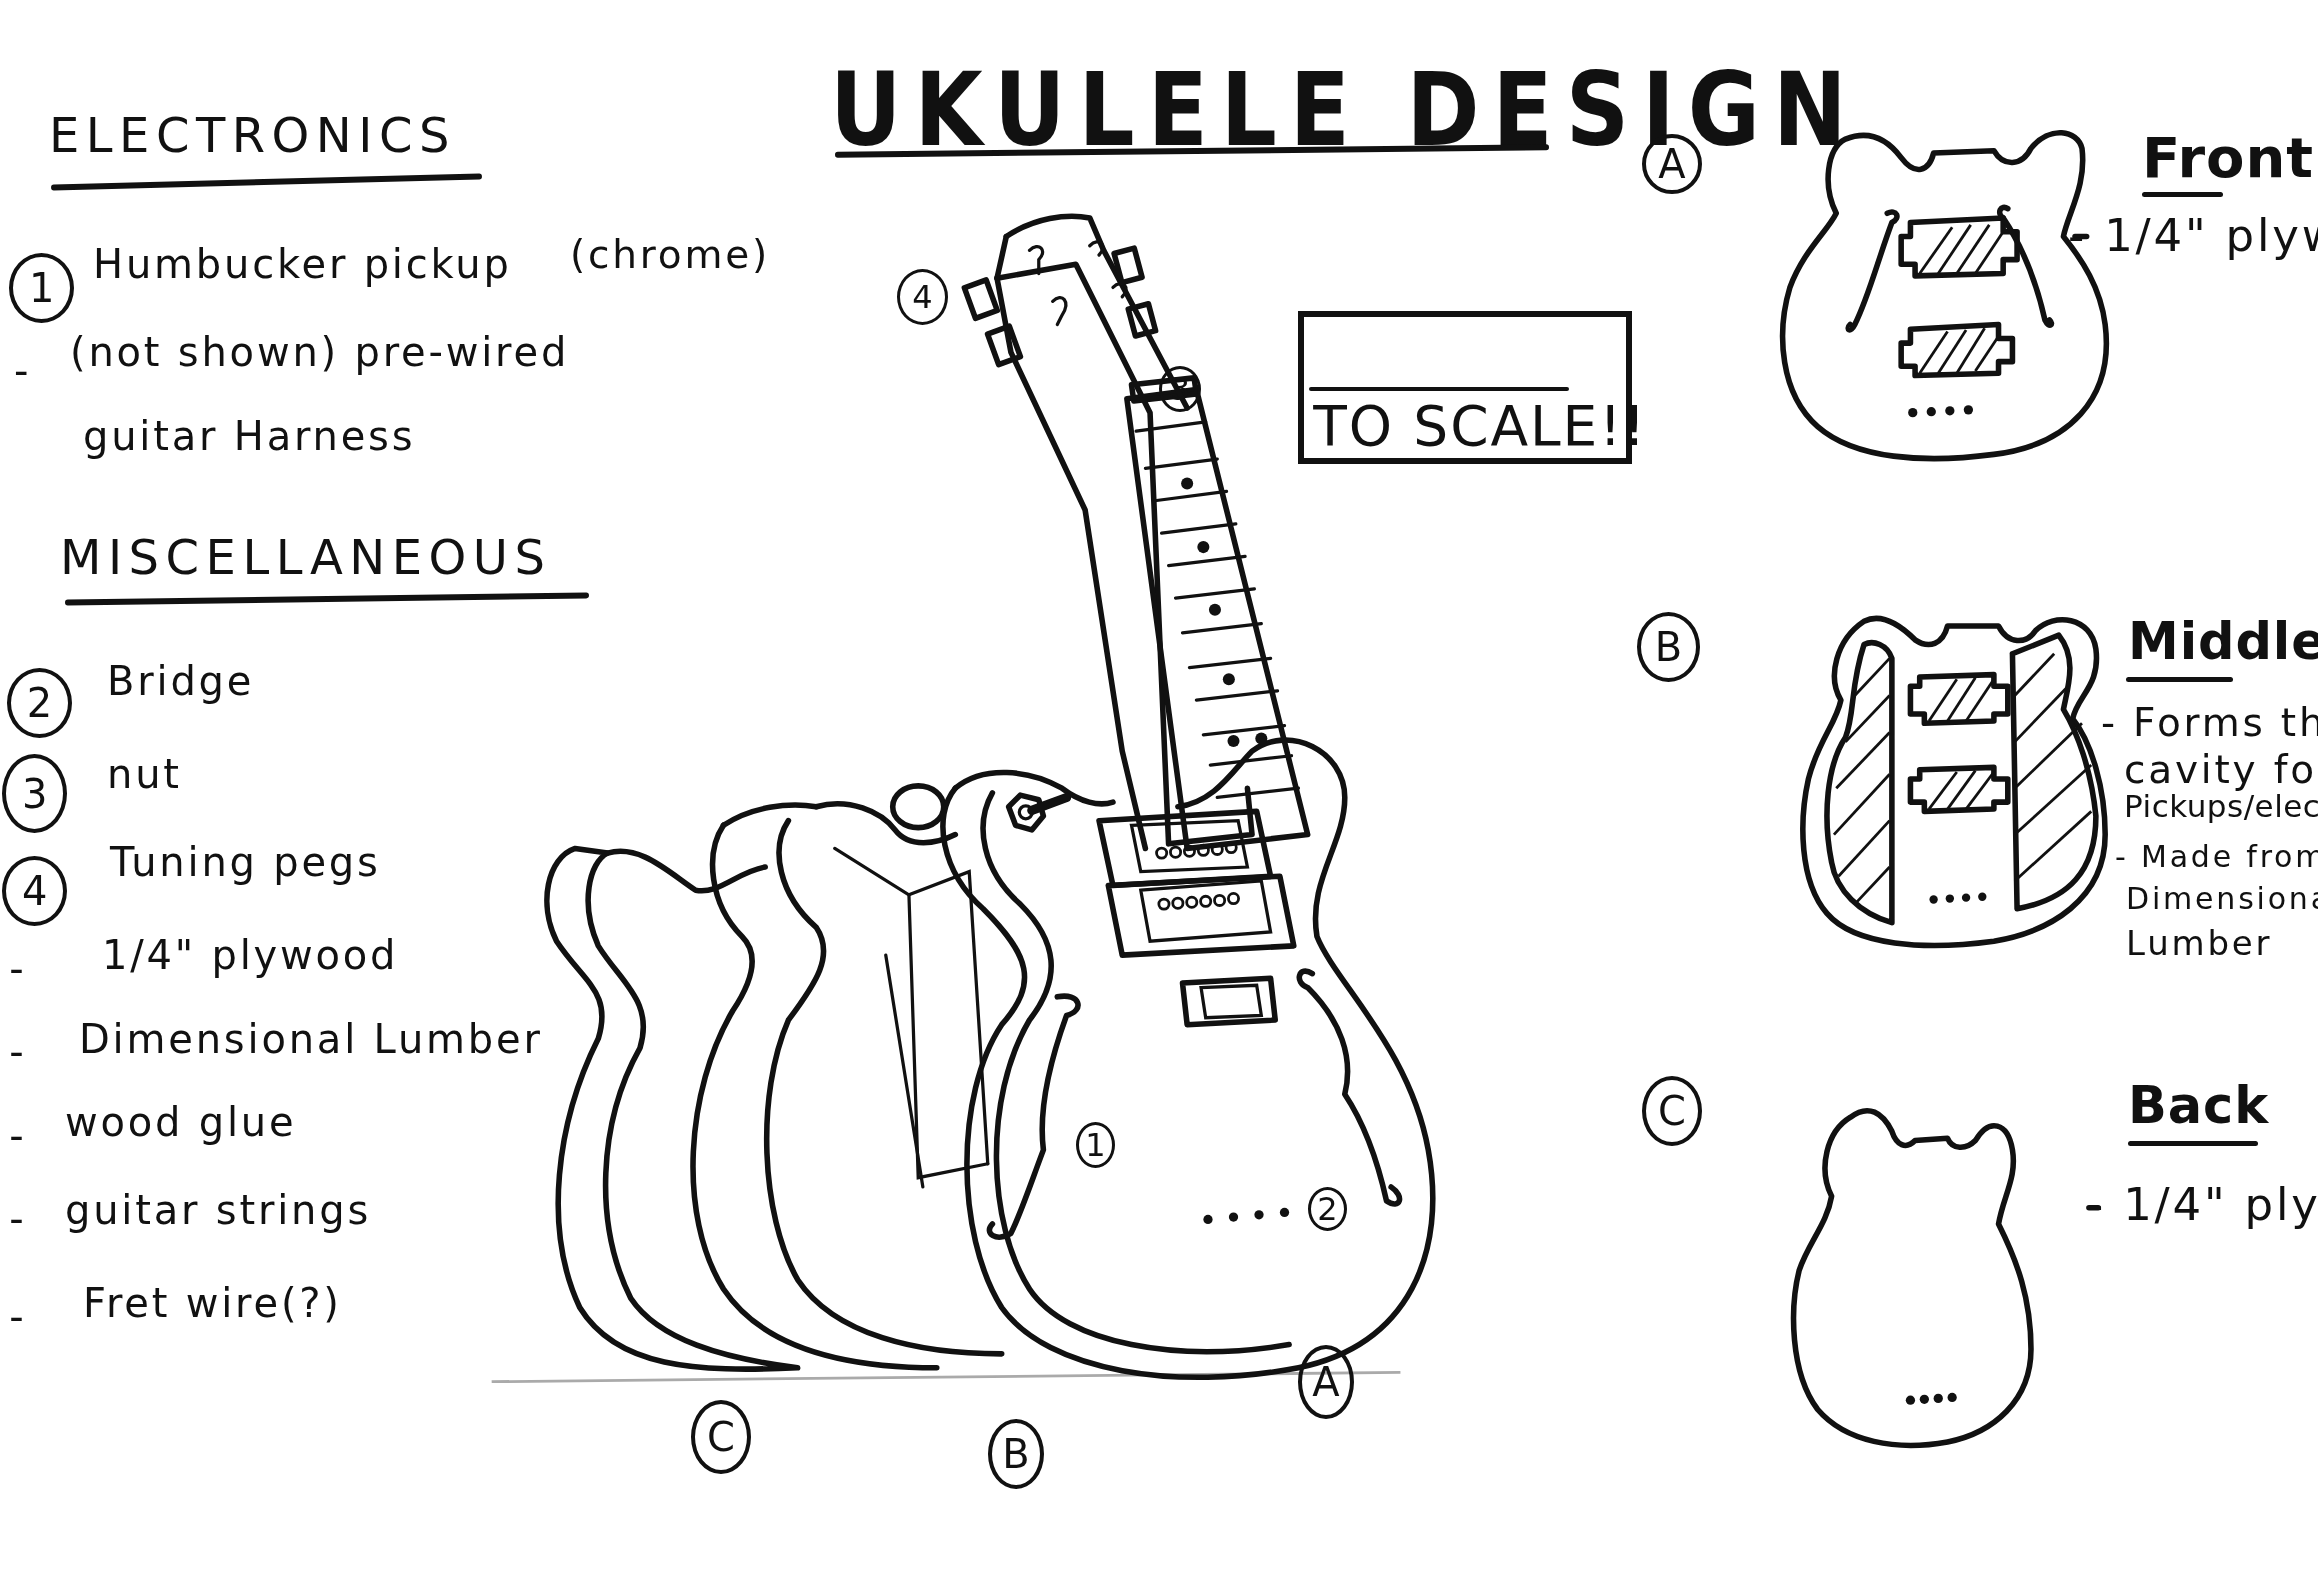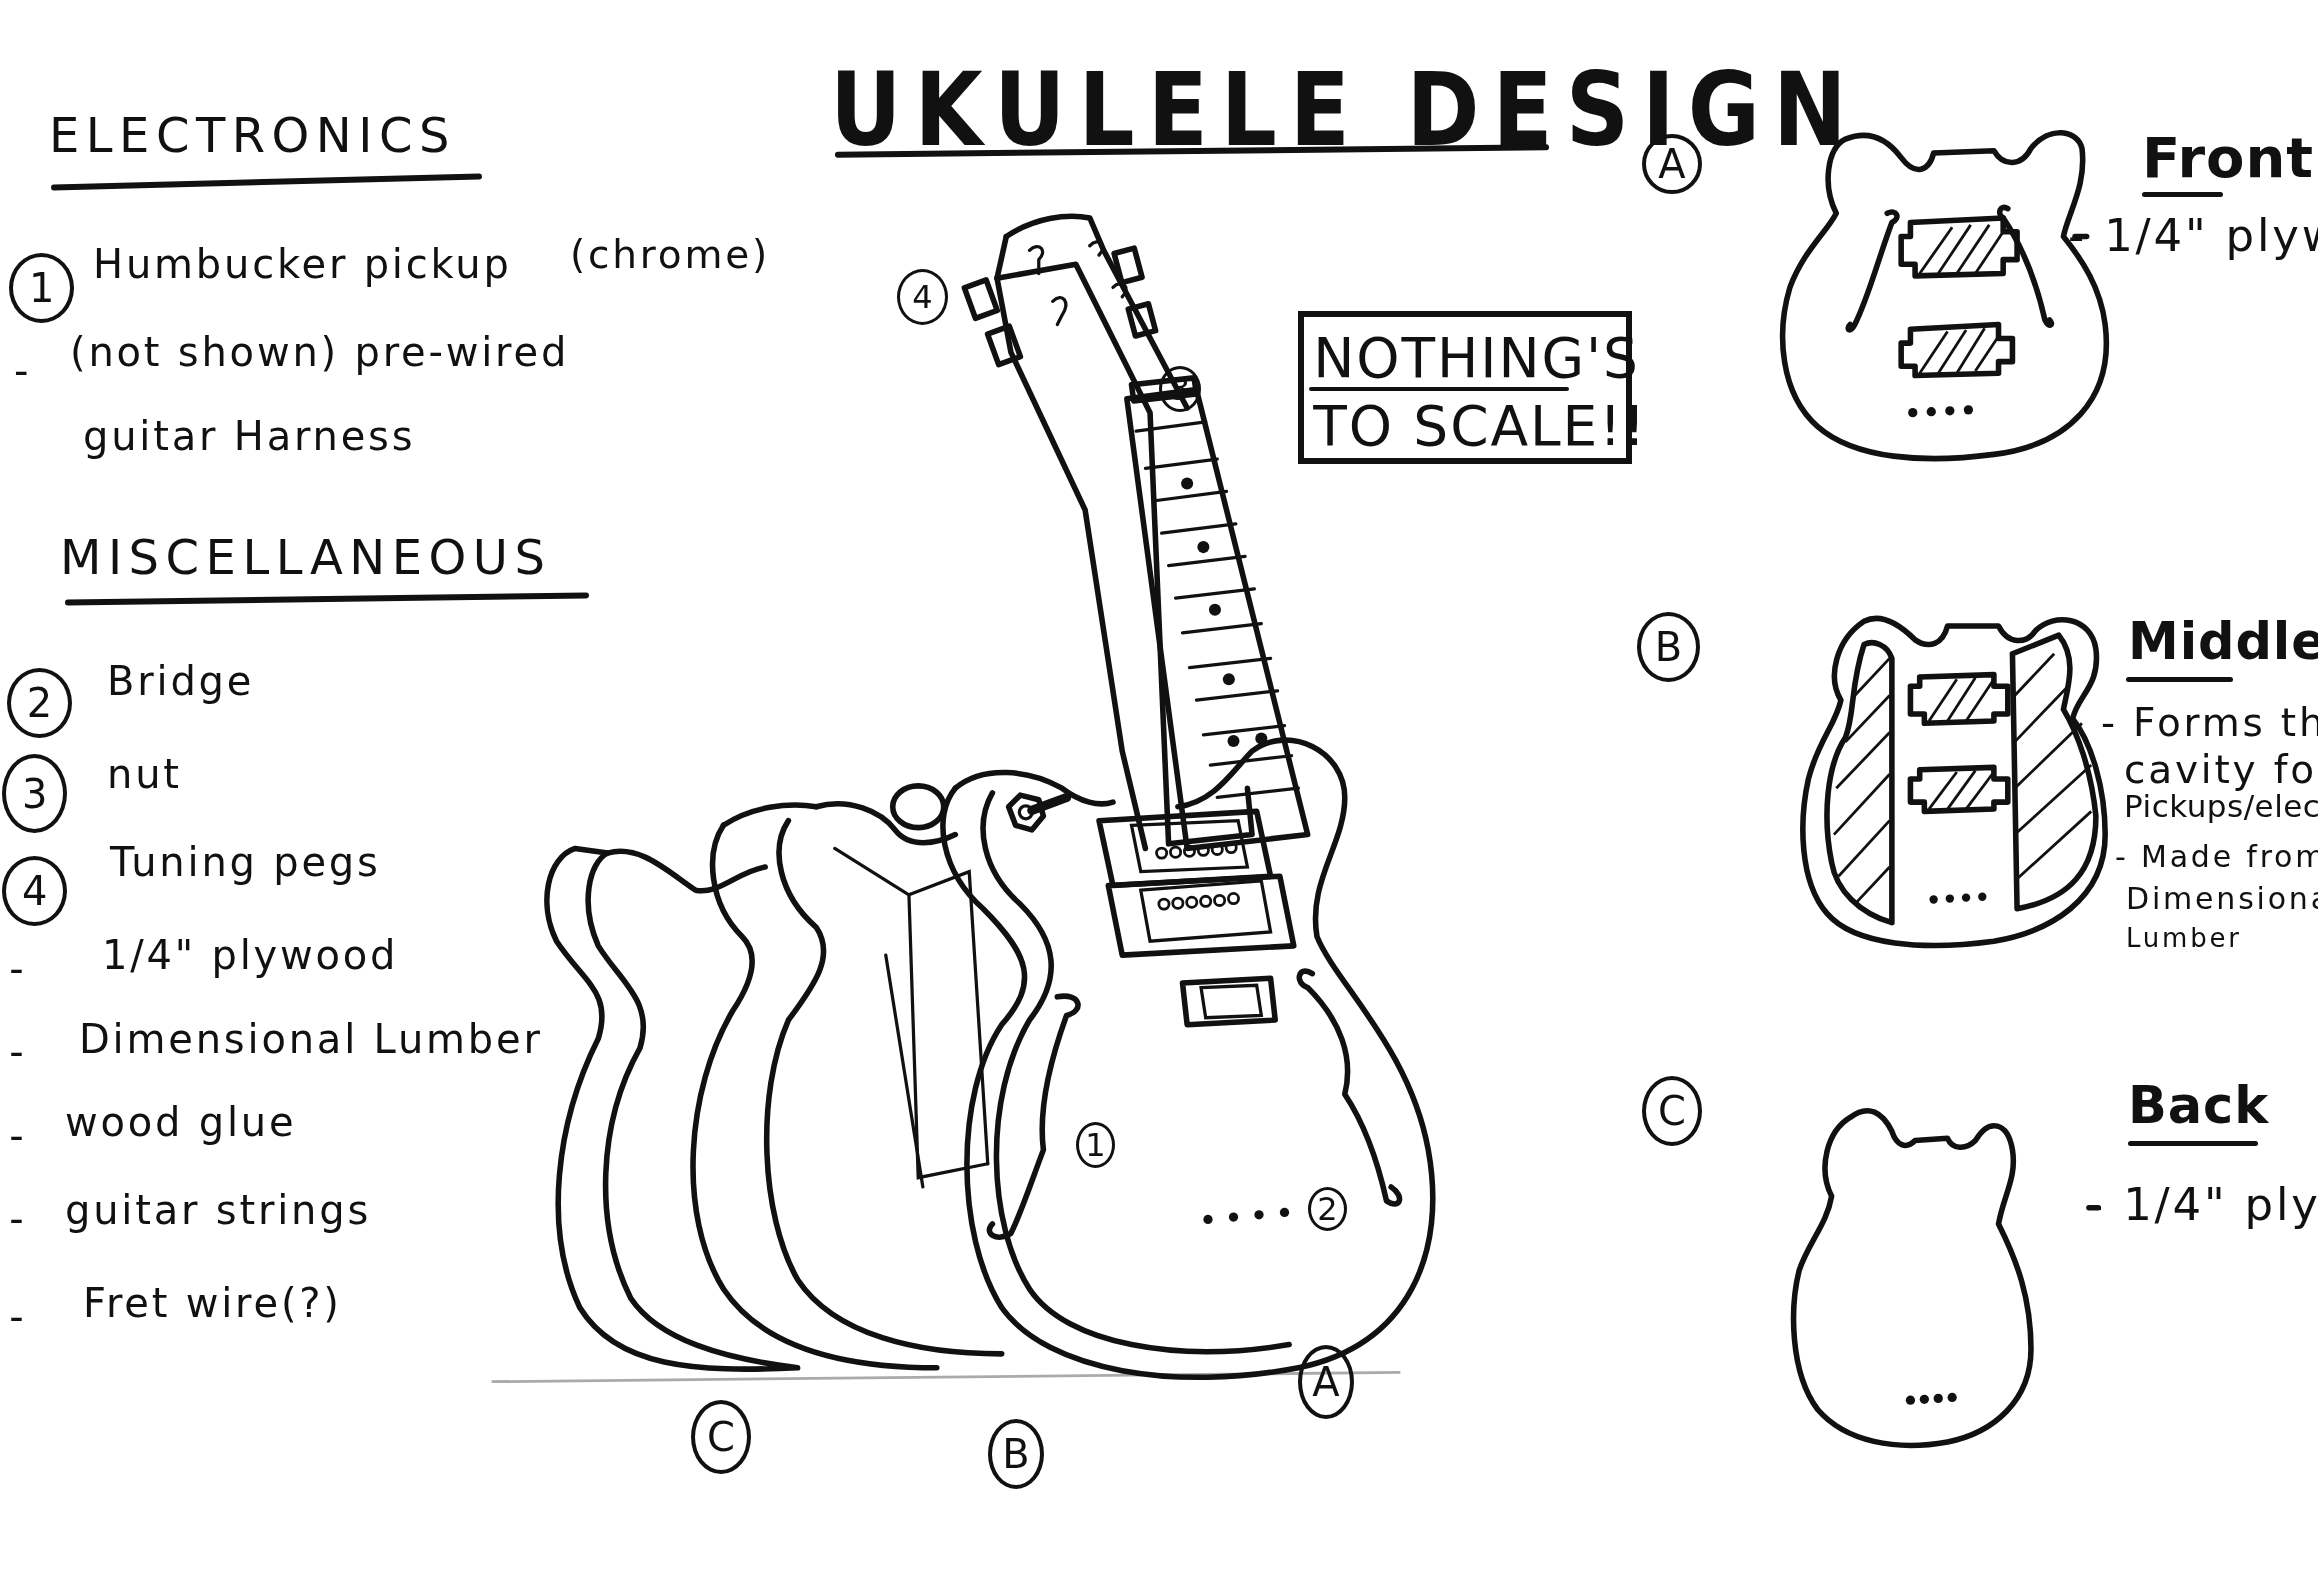--- a/index.html
+++ b/index.html
@@ -25,21 +25,20 @@
   .stroke-grey { fill: none; stroke: #aaa; stroke-width: 6; }
   .hatch { stroke: #111; stroke-width: 6; }
 </style>
 </head>
 <body>
 
 <div class="abs hand title" style="left:830px; top:51px;">UKULELE DESIGN</div>
 <div class="underline" style="left:835px; top:148px; width:714px; transform: rotate(-0.6deg);"></div>
 
 <div class="box" style="left:1298px; top:311px; width:334px; height:153px;">
-  <div class="abs hand" style="left:9.3px; top:9.3px; font-size:55px; letter-spacing:1.9px;">NOTHING'S</div>
   <div class="underline" style="left:4.6px; top:70px; width:260px; height:4.2px;"></div>
   <div class="abs hand" style="left:9.3px; top:77px; font-size:55px; letter-spacing:1.9px;">TO SCALE!!</div>
 </div>
 
 <div class="abs hand heading" style="left:49px; top:107px;">ELECTRONICS</div>
 <div class="underline" style="left:51px; top:179px; width:431px; transform: rotate(-1.5deg);"></div>
 
 <div class="circ circ-lg" style="left:9.3px; top:253px;">1</div>
 <div class="abs hand item" style="left:93px; top:241px;">Humbucker pickup</div>
 <div class="abs hand small" style="left:570px; top:232px;">(chrome)</div>
@@ -277,19 +276,19 @@
 <div class="abs hand label-sm" style="left:2068px; top:209px;">- 1/4" plywood</div>
 
 <div class="circ circ-lg" style="left:1637px; top:612px; width:63px; height:70px;">B</div>
 <div class="abs hand" style="left:2128px; top:612px; font-size:51px; font-weight:bold; letter-spacing:0.9px;">Middle</div>
 <div class="underline" style="left:2126px; top:677px; width:107px; height:4.6px;"></div>
 <div class="abs hand small" style="left:2101px; top:700px;">- Forms the</div>
 <div class="abs hand small" style="left:2124px; top:747px;">cavity for the</div>
 <div class="abs hand small" style="left:2124px; top:788px; font-size:31px; letter-spacing:0.5px;">Pickups/electronics</div>
 <div class="abs hand small" style="left:2115px; top:839px; font-size:30px;">- Made from</div>
 <div class="abs hand small" style="left:2126px; top:881px; font-size:30px;">Dimensional</div>
-<div class="abs hand small" style="left:2126px; top:923px; font-size:26px;">Lumber</div>
+<div class="abs hand small" style="left:2126px; top:923px; font-size:34px;">Lumber</div>
 
 <div class="circ circ-lg" style="left:1642px; top:1076px; width:60px; height:70px;">C</div>
 <div class="abs hand" style="left:2128px; top:1076px; font-size:51px; font-weight:bold; letter-spacing:0.9px;">Back</div>
 <div class="underline" style="left:2128px; top:1141px; width:130px; height:4.6px;"></div>
 <div class="abs hand label-sm" style="left:2087px; top:1178px;">- 1/4" plywood</div>
 
 
 </body></html>

